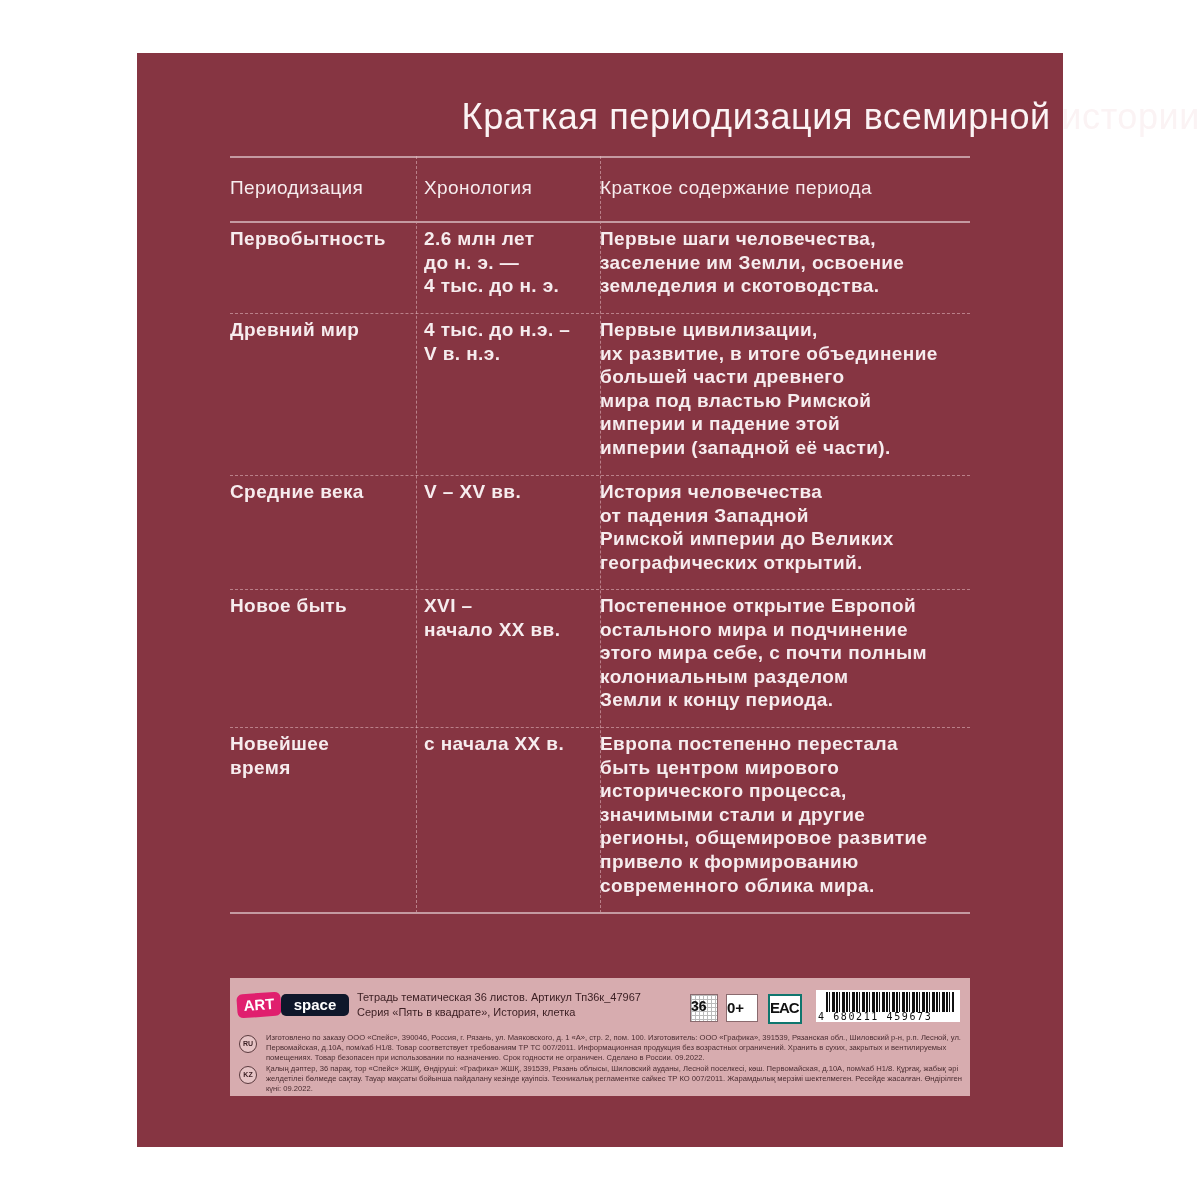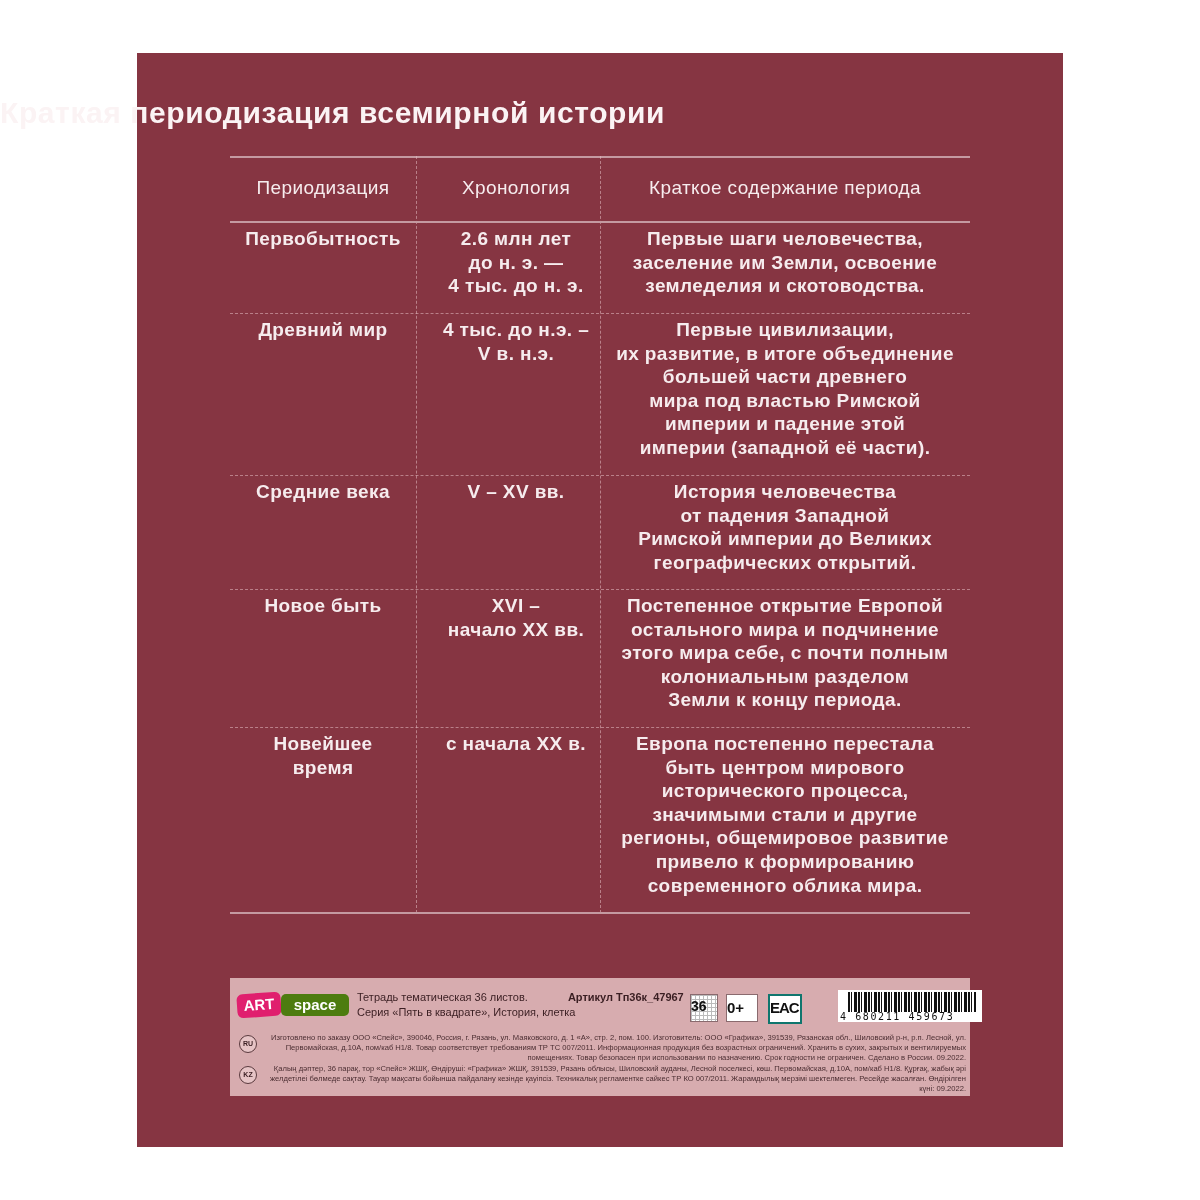--- a/index.html
+++ b/index.html
@@ -1,54 +1,54 @@
 <!DOCTYPE html>
 <html><head>
   <meta charset="utf-8">
   <style>
     html, body { margin:0; padding:0; }
     body { width:1200px; height:1200px; background:#ffffff; position:relative; overflow:hidden;
       font-family:"Liberation Sans", "DejaVu Sans", sans-serif; }
     .cover { position:absolute; left:137px; top:53px; width:926px; height:1094px; background:#863542; }
-    .title { position:absolute; left:0; right:0; top:96px; text-align:left; color:#fbf3f4;
-      font-size:30px; font-weight:bold; letter-spacing:0.6px; }
+    .title { position:absolute; left:0; right:0; top:96px; text-align:right; color:#fbf3f4;
+      font-size:36px; font-weight:normal; letter-spacing:0.6px; }
     .tbl { position:absolute; left:230px; top:156px; width:740px; }
     .hr { position:absolute; left:0; width:740px; height:2px; background:#c49aa1; }
     .hr.dot { height:0; background:none; border-top:1px dashed rgba(230,190,196,0.55); }
     .vr { position:absolute; width:0; border-left:1px dashed rgba(230,190,196,0.55); }
     .row { position:absolute; left:0; width:740px; color:#f6ecee; font-size:19px; font-weight:bold;
       line-height:23.6px; letter-spacing:0.4px; }
-    .c1, .c2, .c3 { position:absolute; top:0; text-align:center; white-space:pre-line; }
+    .c1, .c2, .c3 { position:absolute; top:0; white-space:pre-line; }
     .c1 { left:0; width:186px; }
     .c2 { left:194px; width:184px; }
     .c3 { left:370px; width:370px; }
     .head { font-weight:normal; font-size:19px; }
     .label { position:absolute; left:230px; top:978px; width:740px; height:118px; background:#d7acaf; }
     .logo { position:absolute; left:7px; top:15px; height:24px; }
     .logo .art { position:absolute; left:0; top:0; width:44px; height:24px; background:#e01f6e;
       border-radius:6px; color:#fff; font-weight:bold; font-size:15px; line-height:24px; text-align:center;
       transform:rotate(-4deg); }
-    .logo .space { position:absolute; left:44px; top:1px; width:68px; height:22px; background:#4d7c0f;
+    .logo .space { position:absolute; left:44px; top:1px; width:68px; height:22px; background:#0f172a;
       border-radius:5px; color:#fff; font-weight:bold; font-size:15px; line-height:22px; text-align:center; }
     .prod { position:absolute; left:127px; top:12px; font-size:11px; color:#3a1e22; line-height:15px; }
-    .prod b { font-weight:bold;margin-left:37px; }
+    .prod b { font-weight:normal; }
     .badge { position:absolute; top:16px; height:26px; background:#fff; border:1px solid #8a6a6e;
       font-weight:bold; color:#111; }
     .b36 { left:460px; width:26px; font-size:14px; line-height:22px;
       background-image:linear-gradient(#bbb 1px, transparent 1px), linear-gradient(90deg,#bbb 1px, transparent 1px);
       background-size:4px 4px; background-color:#fff; }
     .b0 { left:496px; width:30px; font-size:15px; line-height:26px; }
     .beac { left:538px; width:30px; background:#fff; border:2px solid #0f766e; font-size:15px; line-height:24px; letter-spacing:-1px; }
-    .barcode { position:absolute; left:608px; top:12px; width:144px; height:32px; background:#fff; }
+    .barcode { position:absolute; left:586px; top:12px; width:144px; height:32px; background:#fff; }
     .bars { position:absolute; left:10px; top:2px; width:128px; height:20px;
       background:repeating-linear-gradient(90deg,#111 0 2px,#fff 2px 3px,#111 3px 4px,#fff 4px 6px,#111 6px 9px,#fff 9px 10px); }
     .bcnum { position:absolute; left:2px; bottom:0; font-family:"DejaVu Sans Mono", monospace; font-size:10px; color:#111; letter-spacing:1.6px; }
     .cc { position:absolute; left:9px; width:16px; height:16px; border:1px solid #5a3a3e; border-radius:50%;
       font-size:7px; font-weight:bold; text-align:center; line-height:16px; color:#3a1e22; background:#e6c4c6; }
-    .fine { position:absolute; left:36px; width:700px; font-size:7.6px; line-height:10px; color:#4a2d31;text-align:right; }
+    .fine { position:absolute; left:36px; width:700px; font-size:7.6px; line-height:10px; color:#4a2d31; }
   </style>
 </head>
 <body>
 
 <div class="cover"></div>
 
 <div class="title">Краткая периодизация всемирной истории</div>
 
 <div class="tbl">
   <div class="hr" style="top:0"></div>

